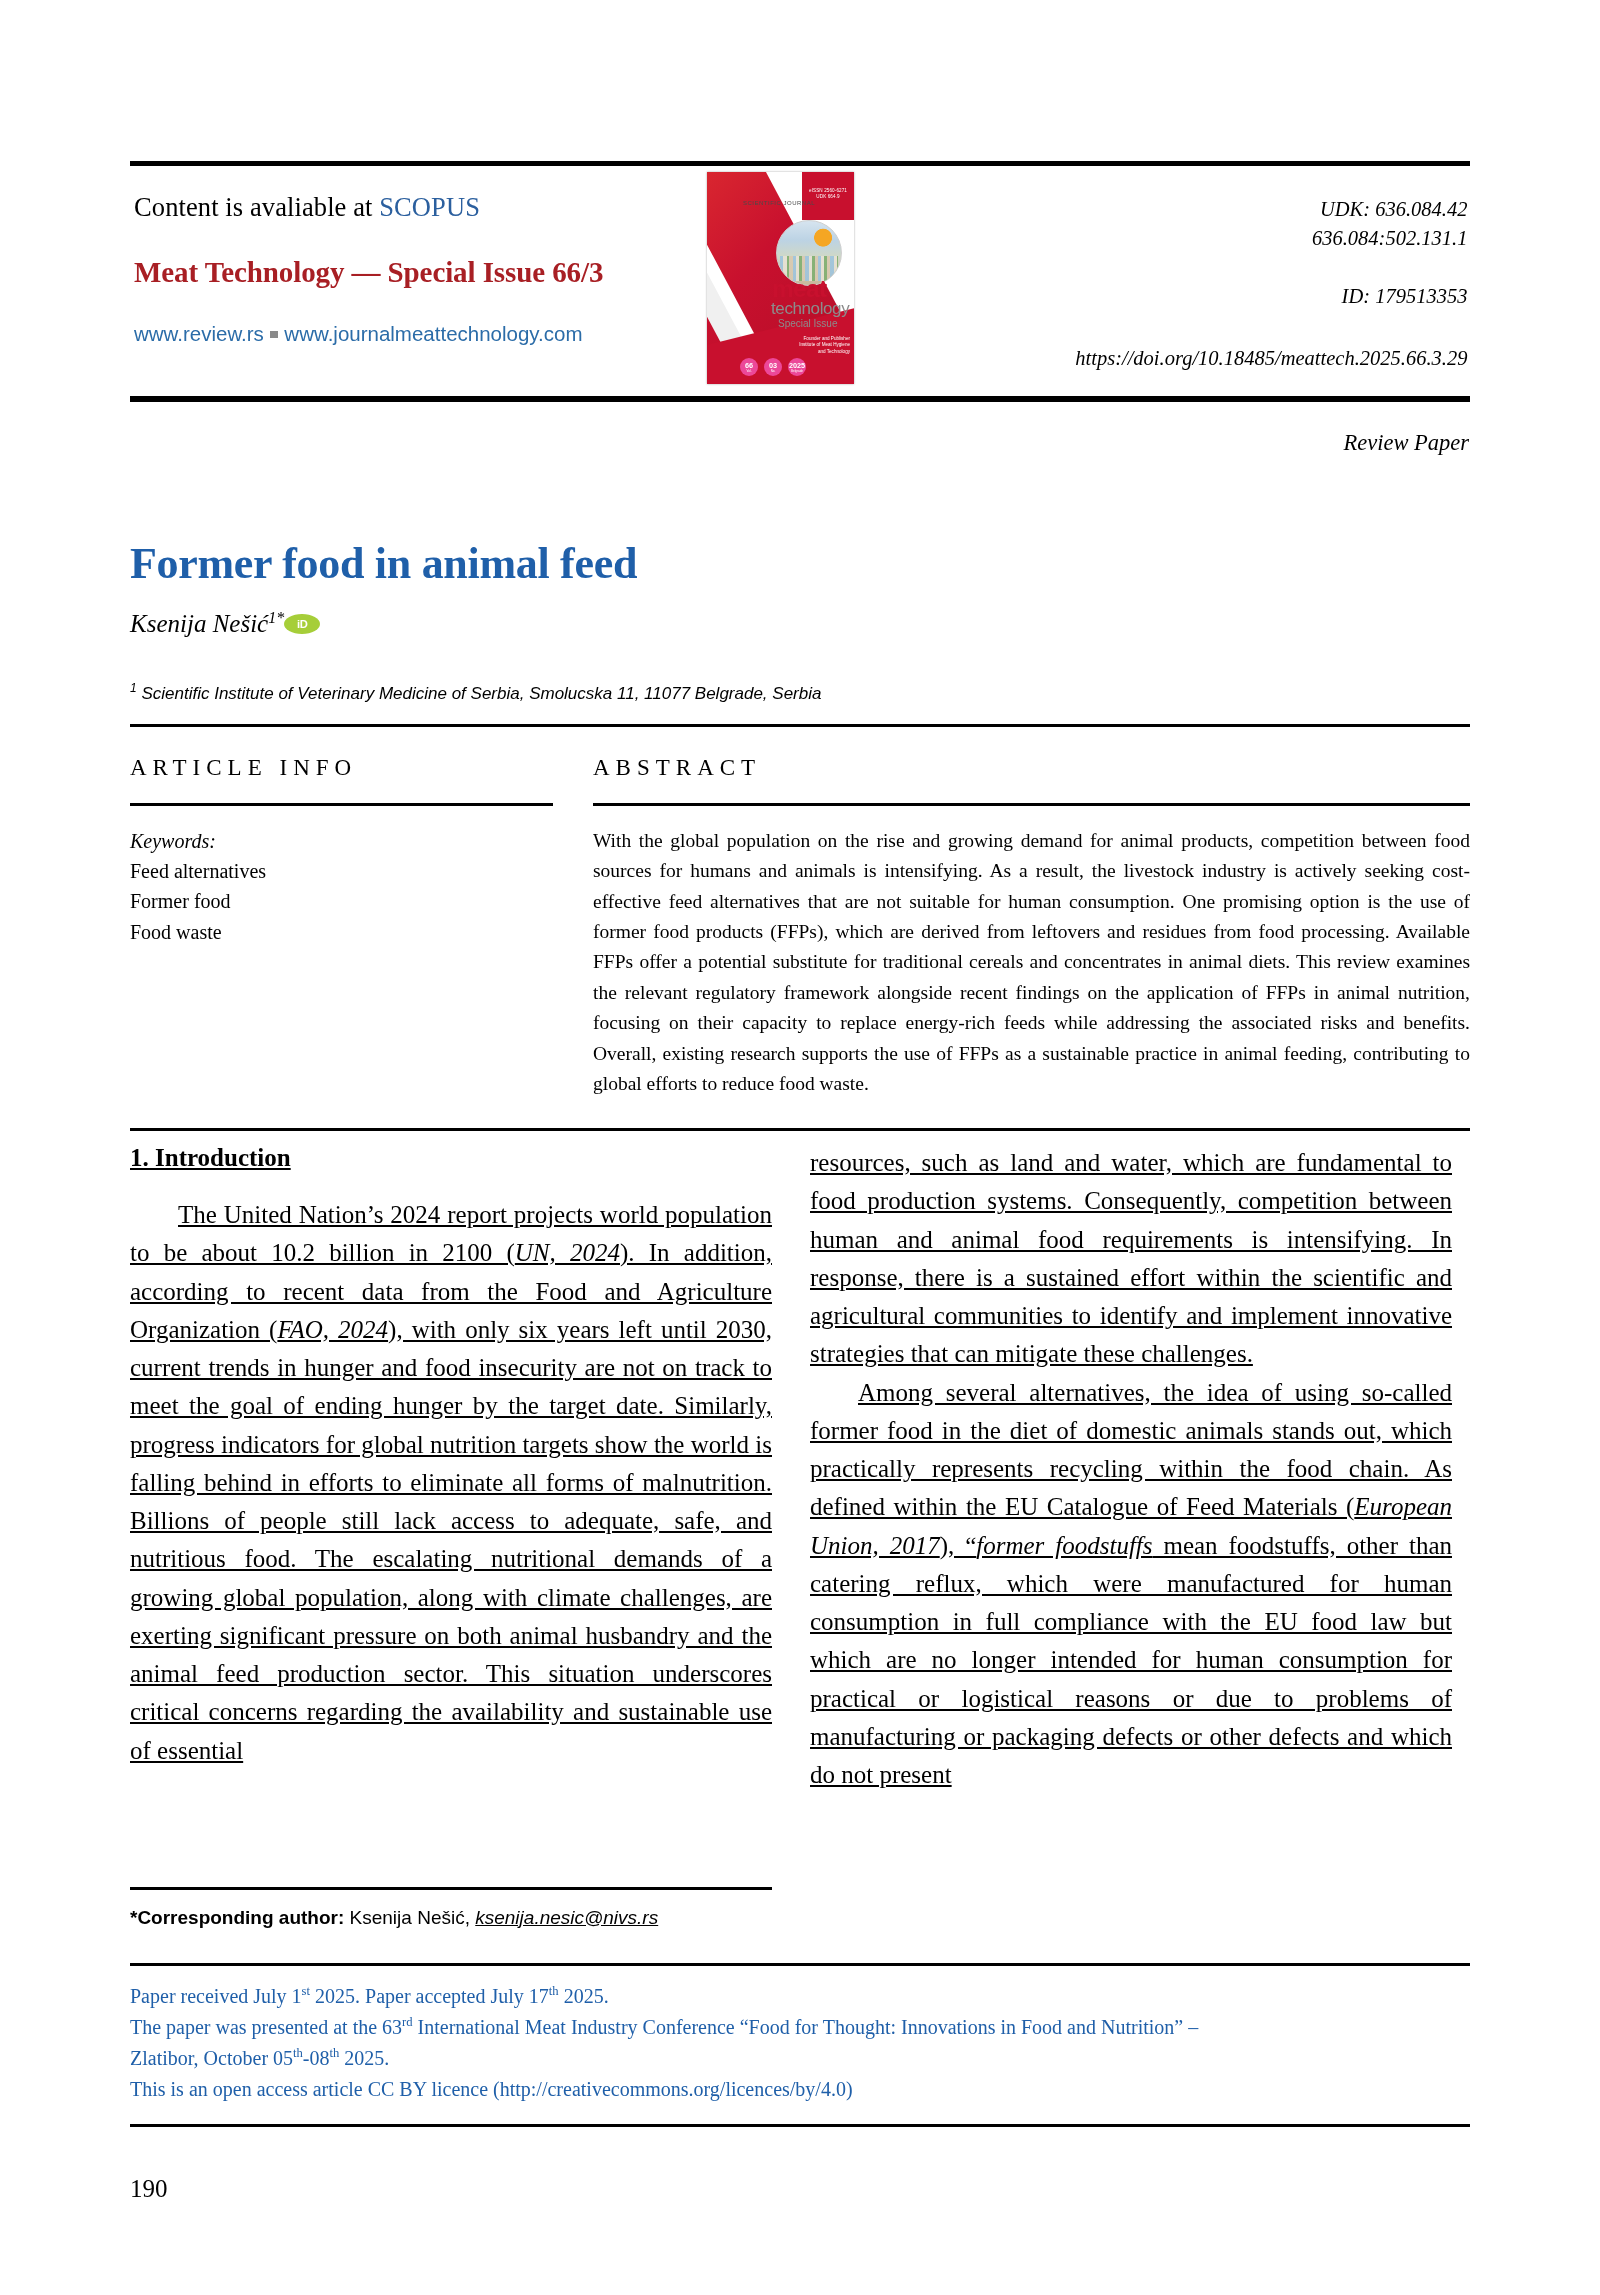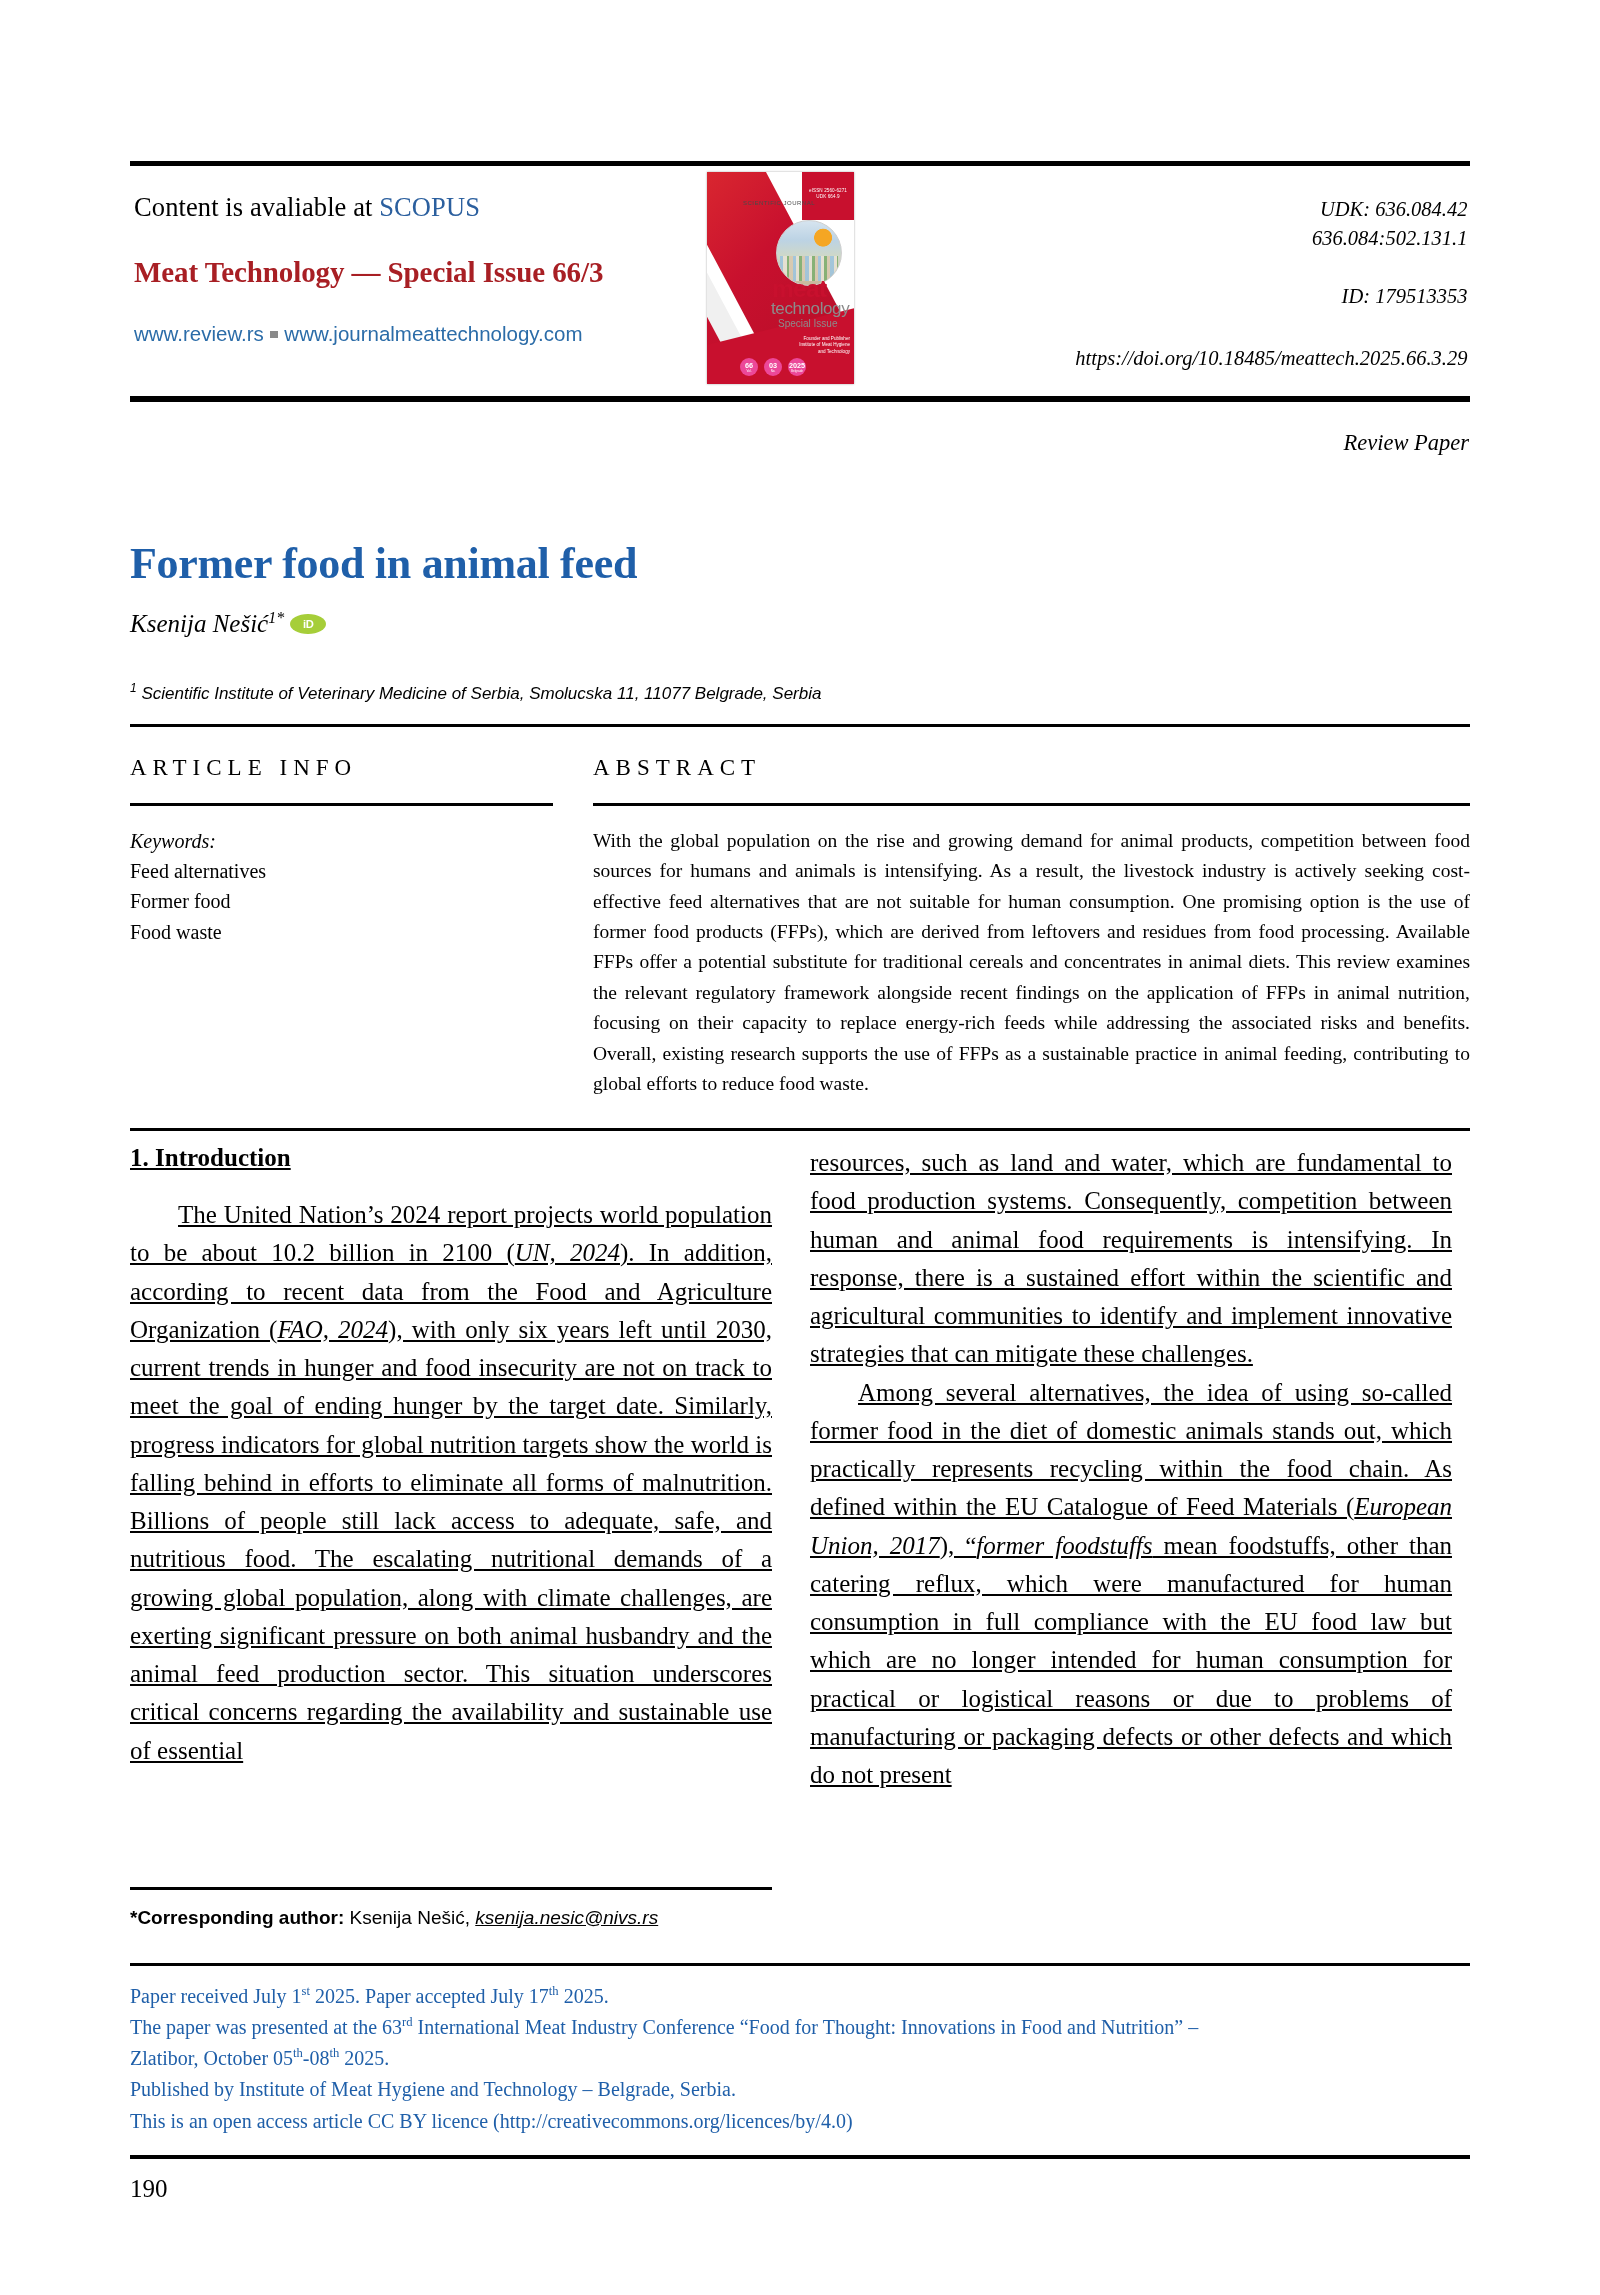--- a/index.html
+++ b/index.html
@@ -292,21 +292,21 @@
     border-radius: 50%;
     background: #a6ce39;
     color: #ffffff;
     font-family: "Liberation Sans", sans-serif;
     font-size: 11.2px;
     font-style: normal;
     font-weight: bold;
     text-align: center;
     line-height: 20px;
     vertical-align: 4px;
-    margin-left: 6px;
+    margin-left: 0;
     letter-spacing: -0.3px;
   }
 
   .affiliation {
     position: absolute;
     left: 130px;
     top: 681px;
     font-family: "Liberation Sans", sans-serif;
     font-style: italic;
     font-size: 17px;
@@ -544,21 +544,20 @@
     <div class="corr-rule"></div>
     <div class="corr-text"><b>*Corresponding author:</b><span> Ksenija Nešić, </span><span class="corr-email">ksenija.nesic@nivs.rs</span></div>
   </div>
 
   <div class="footer">
     <div class="footer-rule-top"></div>
     <div class="footer-lines">
       <div>Paper received July 1<sup>st</sup> 2025. Paper accepted July 17<sup>th</sup> 2025.</div>
       <div>The paper was presented at the 63<sup>rd</sup> International Meat Industry Conference “Food for Thought: Innovations in Food and Nutrition” –</div>
       <div>Zlatibor, October 05<sup>th</sup>-08<sup>th</sup> 2025.</div>
-      <div>Published by Institute of Meat Hygiene and Technology – Belgrade, Serbia.</div>
       <div>This is an open access article CC BY licence (http://creativecommons.org/licences/by/4.0)</div>
     </div>
     <div class="footer-rule-bot"></div>
   </div>
 
   <div class="page-num">190</div>
 
 </div>
 
 

